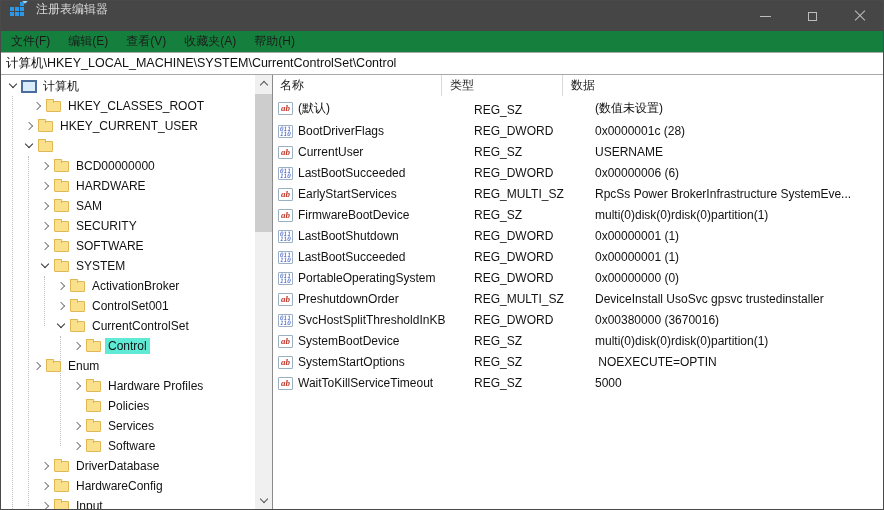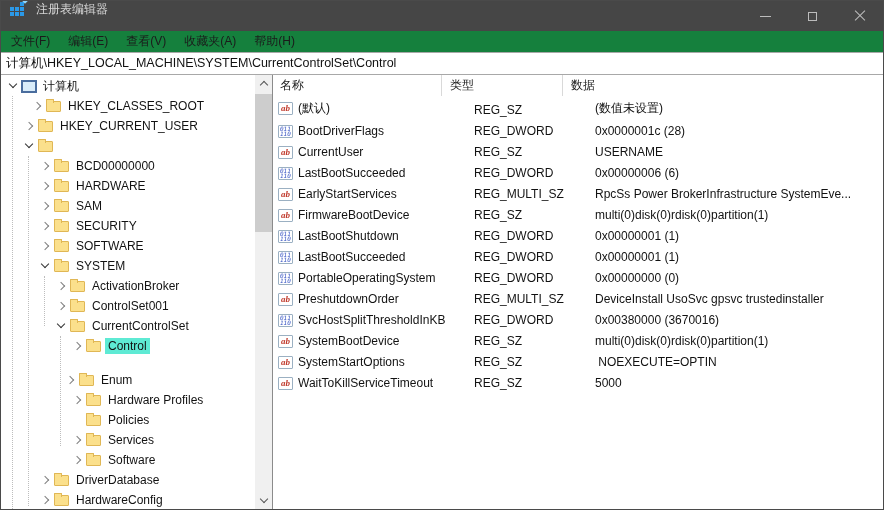--- a/index.html
+++ b/index.html
@@ -196,21 +196,21 @@
           <div class="trow" style="padding-left: 52px;">
             <span class="chev down"></span>
             <span class="fi"></span>
             <span class="tlabel">CurrentControlSet</span>
           </div>
           <div class="trow" style="padding-left: 68px;">
             <span class="chev right"></span>
             <span class="fi"></span>
             <span class="tlabel sel">Control</span>
           </div>
-          <div class="trow" style="padding-left: 61px; margin-top: 14px;">
+          <div class="trow" style="padding-left: 28px;">
             <span class="chev right"></span>
             <span class="fi"></span>
             <span class="tlabel">Enum</span>
           </div>
           <div class="trow" style="padding-left: 68px;">
             <span class="chev right"></span>
             <span class="fi"></span>
             <span class="tlabel">Hardware Profiles</span>
           </div>
           <div class="trow" style="padding-left: 68px;">

